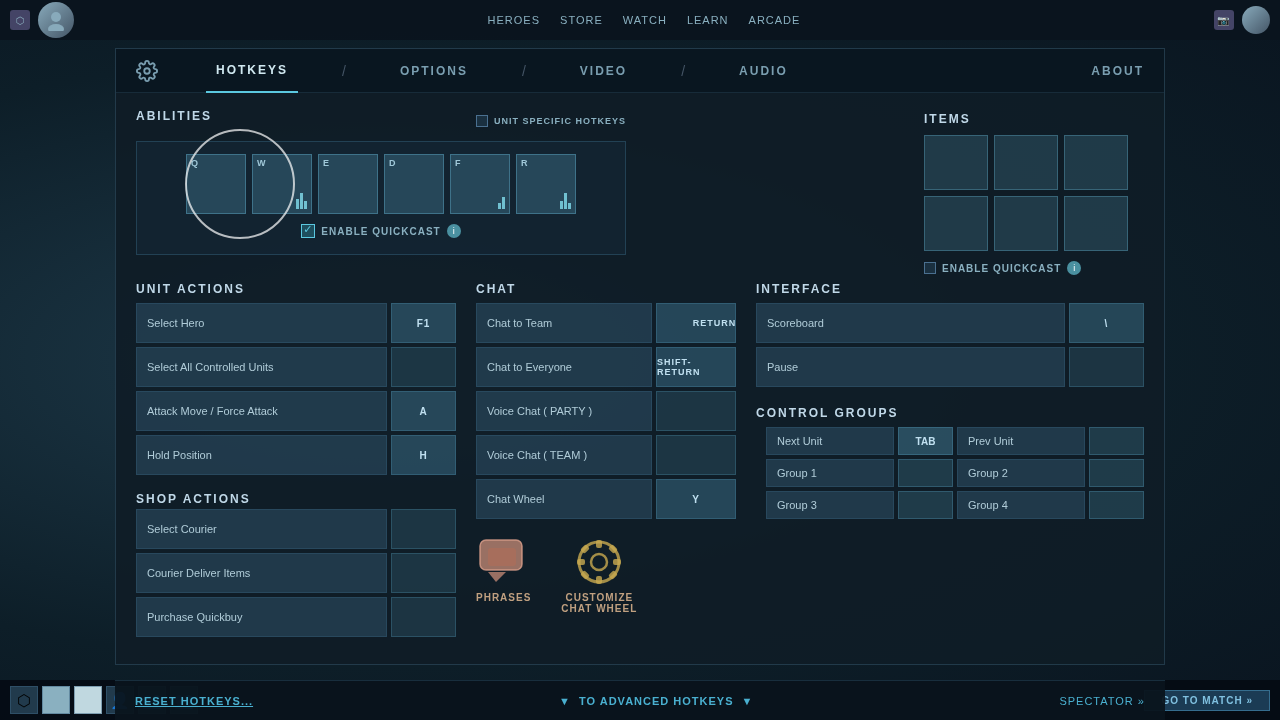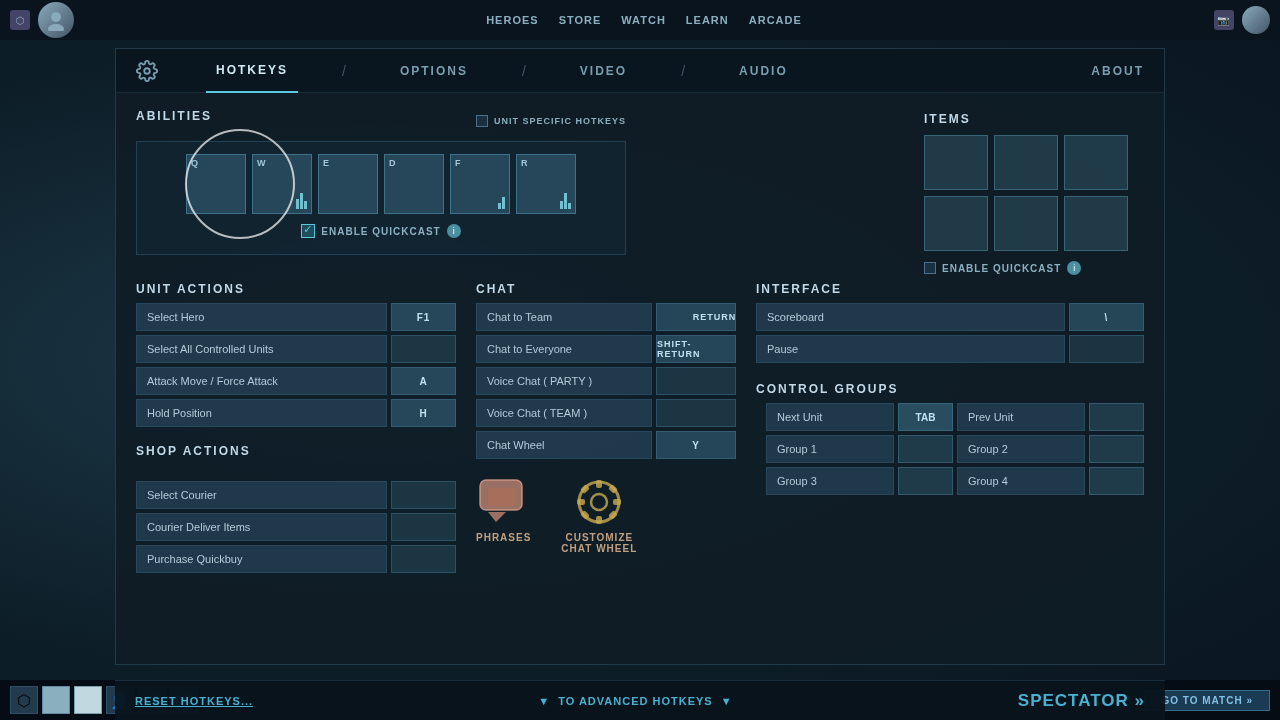--- a/index.html
+++ b/index.html
@@ -38,21 +38,21 @@
       gap: 8px;
     }
     .game-topbar-nav {
       display: flex;
       align-items: center;
       gap: 20px;
     }
     .topbar-nav-item {
       color: #8ab0c0;
       font-size: 11px;
-      font-weight: bold;
+      font-weight: normal;
       letter-spacing: 1px;
       text-transform: uppercase;
       cursor: pointer;
     }
     .topbar-avatar {
       width: 36px;
       height: 36px;
       border-radius: 50%;
       background: linear-gradient(135deg, #8ab, #456);
       display: flex;
@@ -258,21 +258,21 @@
     }
 
     
     .unit-actions-section {
       margin-top: 0;
     }
     .hotkey-row {
       display: flex;
       align-items: center;
       margin-bottom: 4px;
-      height: 28px;
+      height: 40px;
     }
     .hotkey-action-label {
       flex: 1;
       background: rgba(40, 70, 90, 0.7);
       height: 100%;
       display: flex;
       align-items: center;
       padding: 0 10px;
       color: #b0ccd8;
       font-size: 11px;
@@ -419,22 +419,22 @@
       align-items: center;
       gap: 8px;
       color: #4ab0d0;
       font-size: 11px;
       font-weight: bold;
       letter-spacing: 1px;
       cursor: pointer;
     }
     .spectator-btn {
       color: #4ab0d0;
-      font-size: 17px;
-      font-weight: bold;
+      font-size: 11px;
+      font-weight: normal;
       letter-spacing: 1px;
       cursor: pointer;
     }
 
     
     .game-bottombar {
       position: absolute;
       bottom: 0; left: 0; right: 0;
       height: 40px;
       background: rgba(5, 12, 20, 0.95);
@@ -647,21 +647,21 @@
           </div>
           <div class="hotkey-row">
             <div class="hotkey-action-label">Hold Position</div>
             <div class="hotkey-key-box has-key">H</div>
           </div>
         </div>
       </div>
 
       <div class="shop-section">
         <span class="section-title">SHOP ACTIONS</span>
-        <div style="margin-top:22px;">
+        <div style="margin-top:2px;">
           <div class="hotkey-row">
             <div class="hotkey-action-label">Select Courier</div>
             <div class="hotkey-key-box"></div>
           </div>
           <div class="hotkey-row">
             <div class="hotkey-action-label">Courier Deliver Items</div>
             <div class="hotkey-key-box"></div>
           </div>
           <div class="hotkey-row">
             <div class="hotkey-action-label">Purchase Quickbuy</div>

